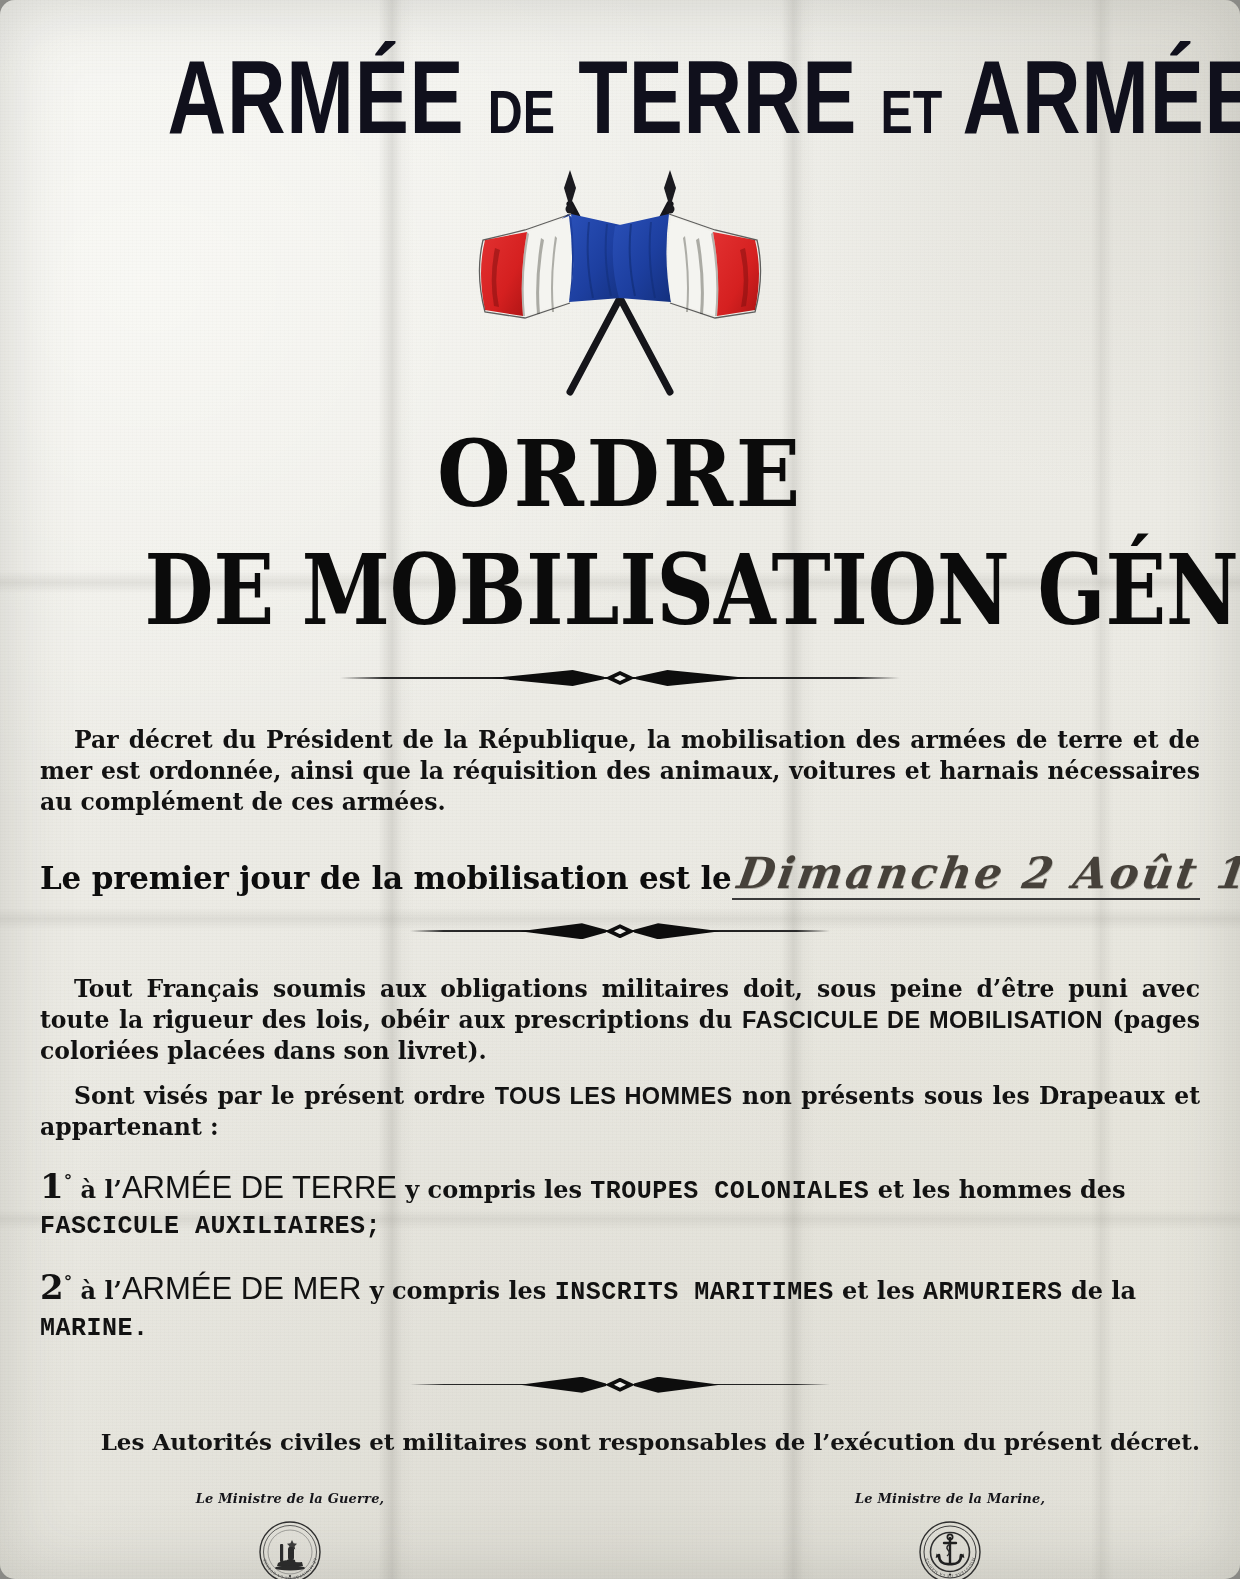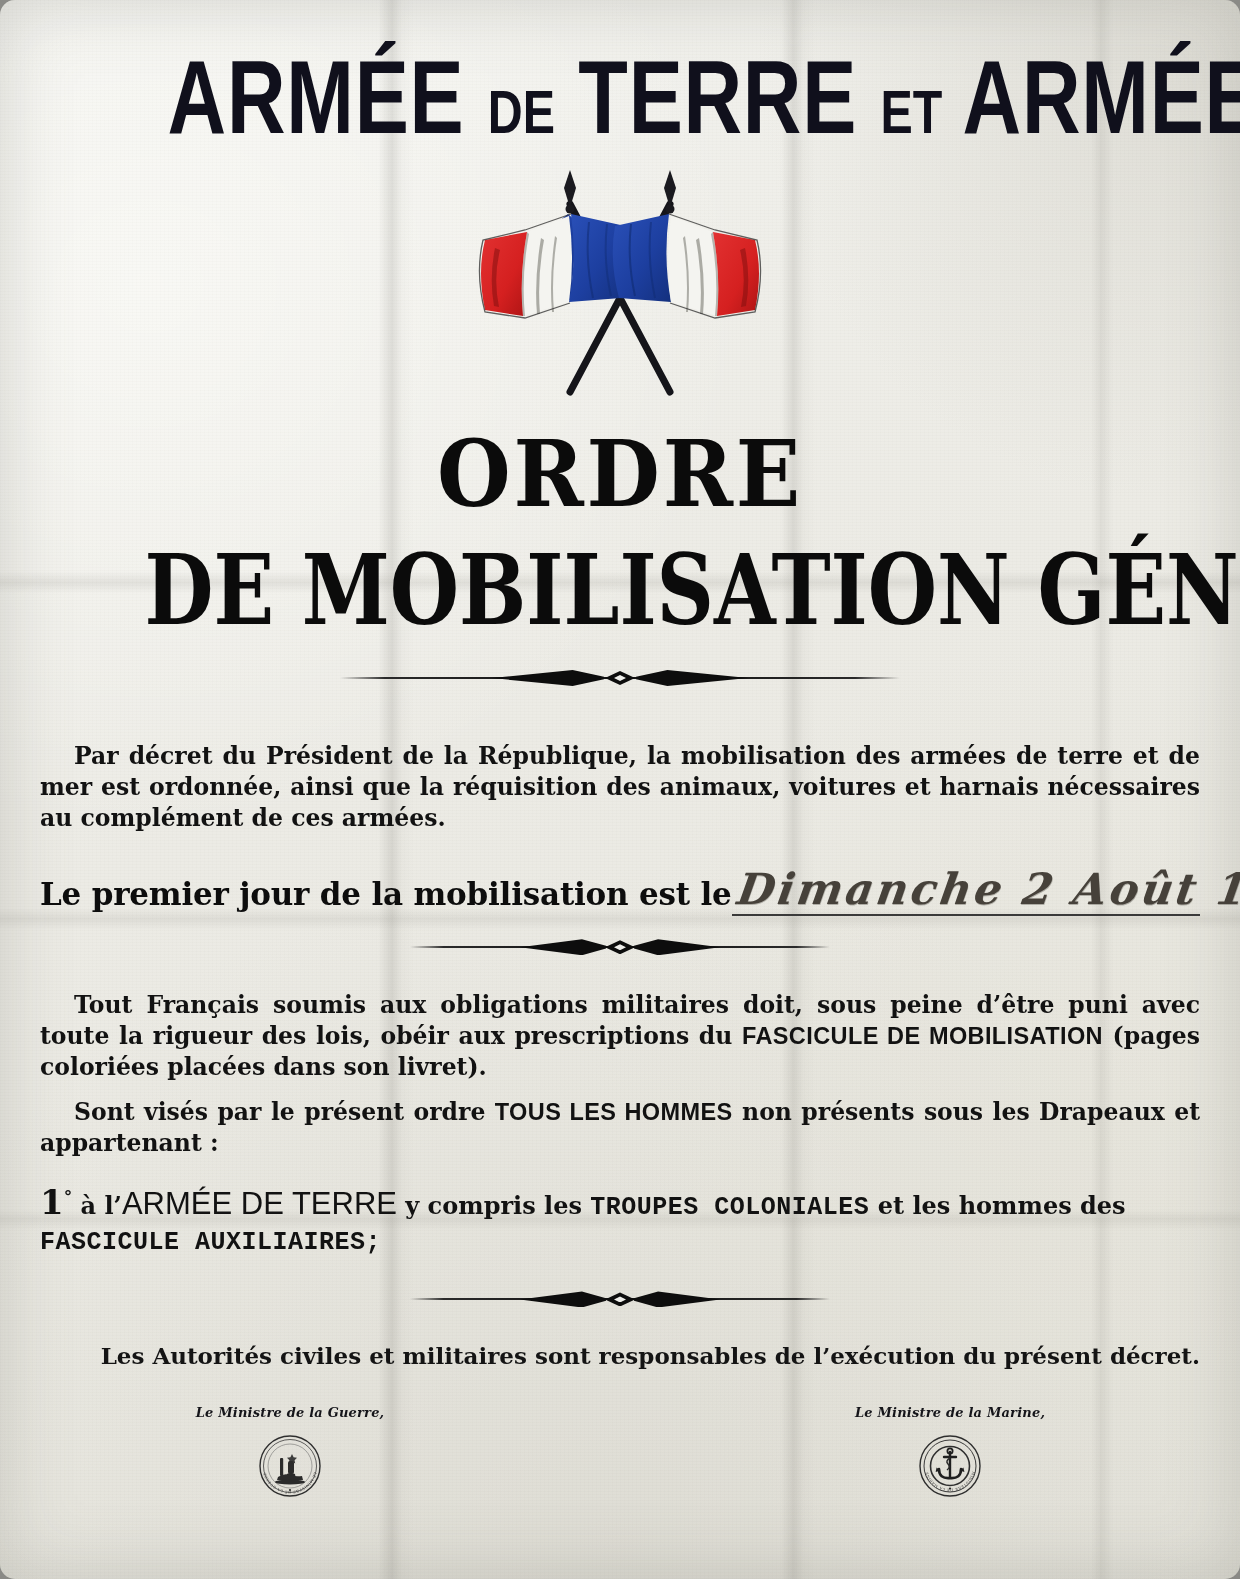--- a/index.html
+++ b/index.html
@@ -362,21 +362,21 @@
     <div class="h-ordre">ORDRE</div>
     <div class="h-mobilisation">DE MOBILISATION GÉNÉRALE</div>
 
     <div class="ornament">
       <div class="bar"></div>
       <div class="spindle left"></div>
       <div class="diamond"></div>
       <div class="spindle right"></div>
     </div>
 
-    <div class="body-block" style="margin-top:50px;">
+    <div class="body-block" style="margin-top:34px;">
 
       <p class="para">Par décret du Président de la République, la mobilisation des armées de terre et de mer est ordonnée, ainsi que la réquisition des animaux, voitures et harnais nécessaires au complément de ces armées.</p>
 
       <div class="dateline">
         <span class="lbl">Le premier jour de la mobilisation est le</span>
         <span class="fill">
           <span class="handwritten">Dimanche 2 Août 1914</span>
         </span>
       </div>
 
@@ -388,20 +388,23 @@
       </div>
 
       <p class="para" style="margin-top:30px;"><span>Tout Français soumis aux obligations militaires doit, sous peine d’être puni avec toute la rigueur des lois, obéir aux prescriptions du </span><span class="b-cond">FASCICULE DE MOBILISATION</span><span> (pages coloriées placées dans son livret).</span></p>
 
       <p class="para" style="margin-top:14px;"><span>Sont visés par le présent ordre </span><span class="b-cond">TOUS LES HOMMES</span><span> non présents sous les Drapeaux et appartenant :</span></p>
 
       <div class="clause">
         <span class="num"><span>1</span><sup>°</sup></span><span> à l’</span><span class="big">ARMÉE DE TERRE</span><span> y compris les </span><span class="med">TROUPES COLONIALES</span><span> et les hommes des </span><span class="med">FASCICULE AUXILIAIRES;</span>
       </div>
 
+      <div class="clause">
+        <span class="num"><span>2</span><sup>°</sup></span><span> à l’</span><span class="big">ARMÉE DE MER</span><span> y compris les </span><span class="med">INSCRITS MARITIMES</span><span> et les </span><span class="med">ARMURIERS</span><span> de la </span><span class="med">MARINE.</span>
+      </div>
 
       <div class="ornament small" style="margin-top:26px;">
         <div class="bar"></div>
         <div class="spindle left"></div>
         <div class="diamond"></div>
         <div class="spindle right"></div>
       </div>
 
       <p class="closing">Les Autorités civiles et militaires sont responsables de l’exécution du présent décret.</p>
     </div>

